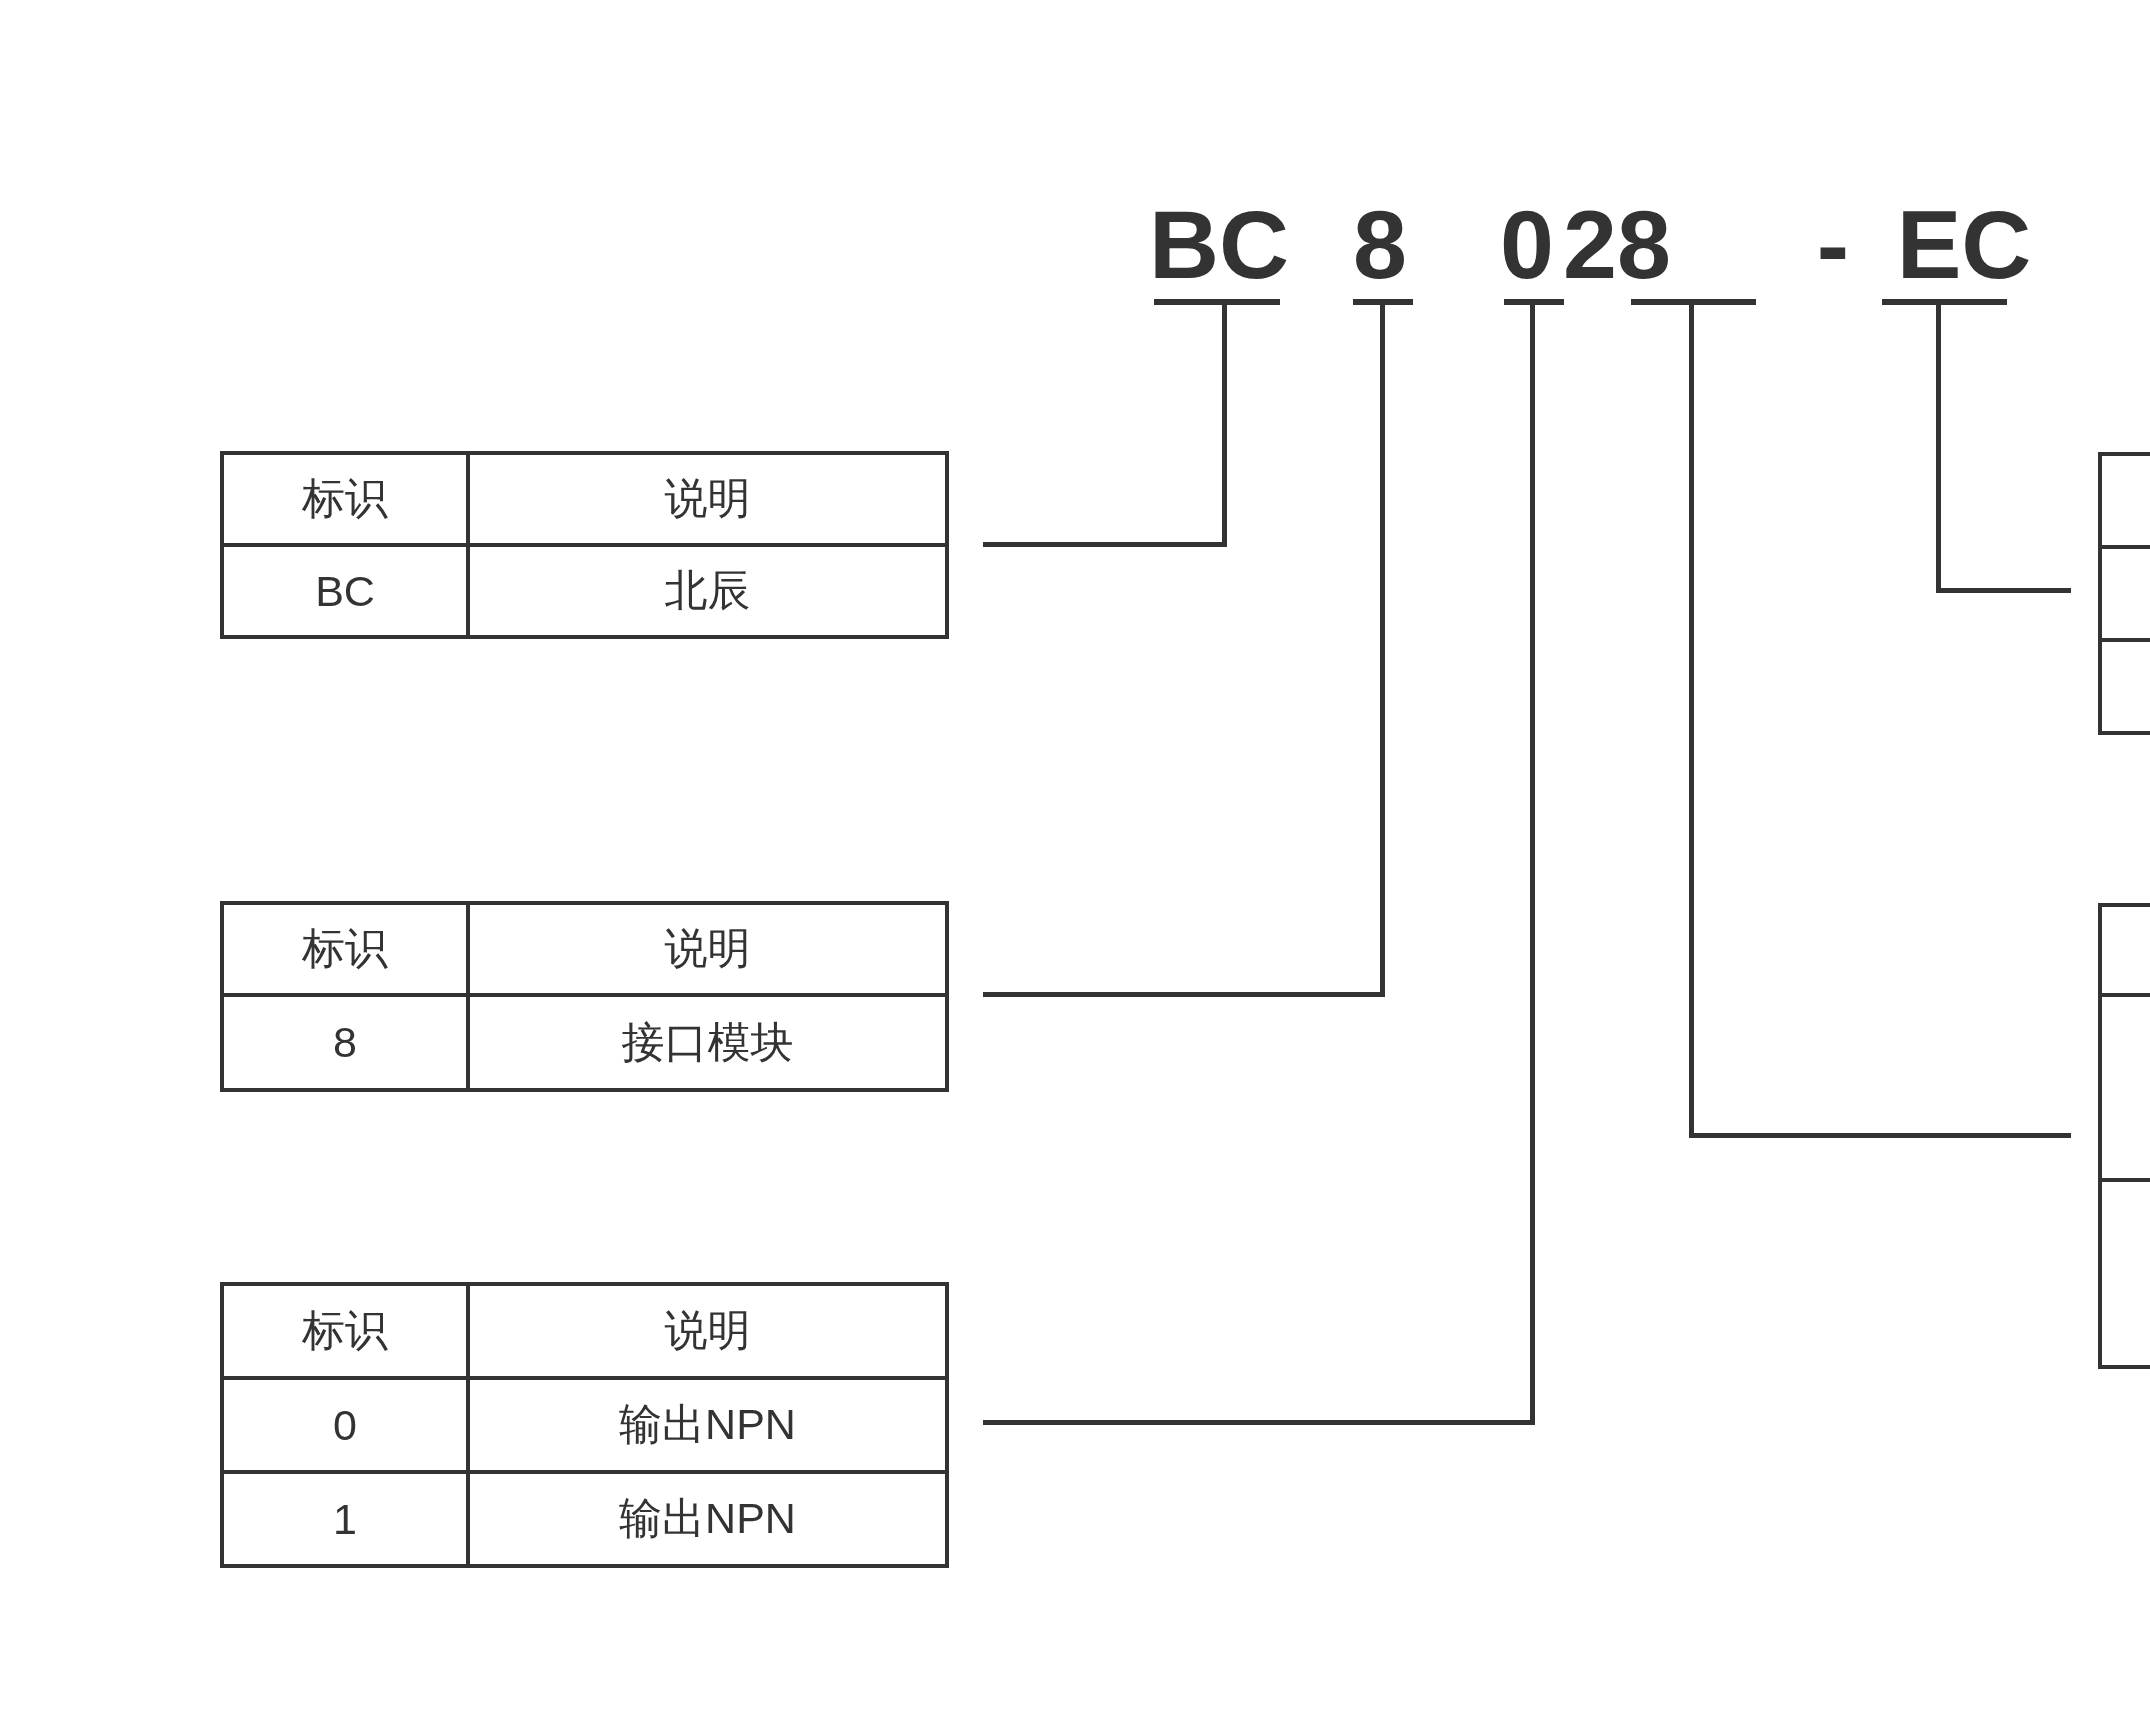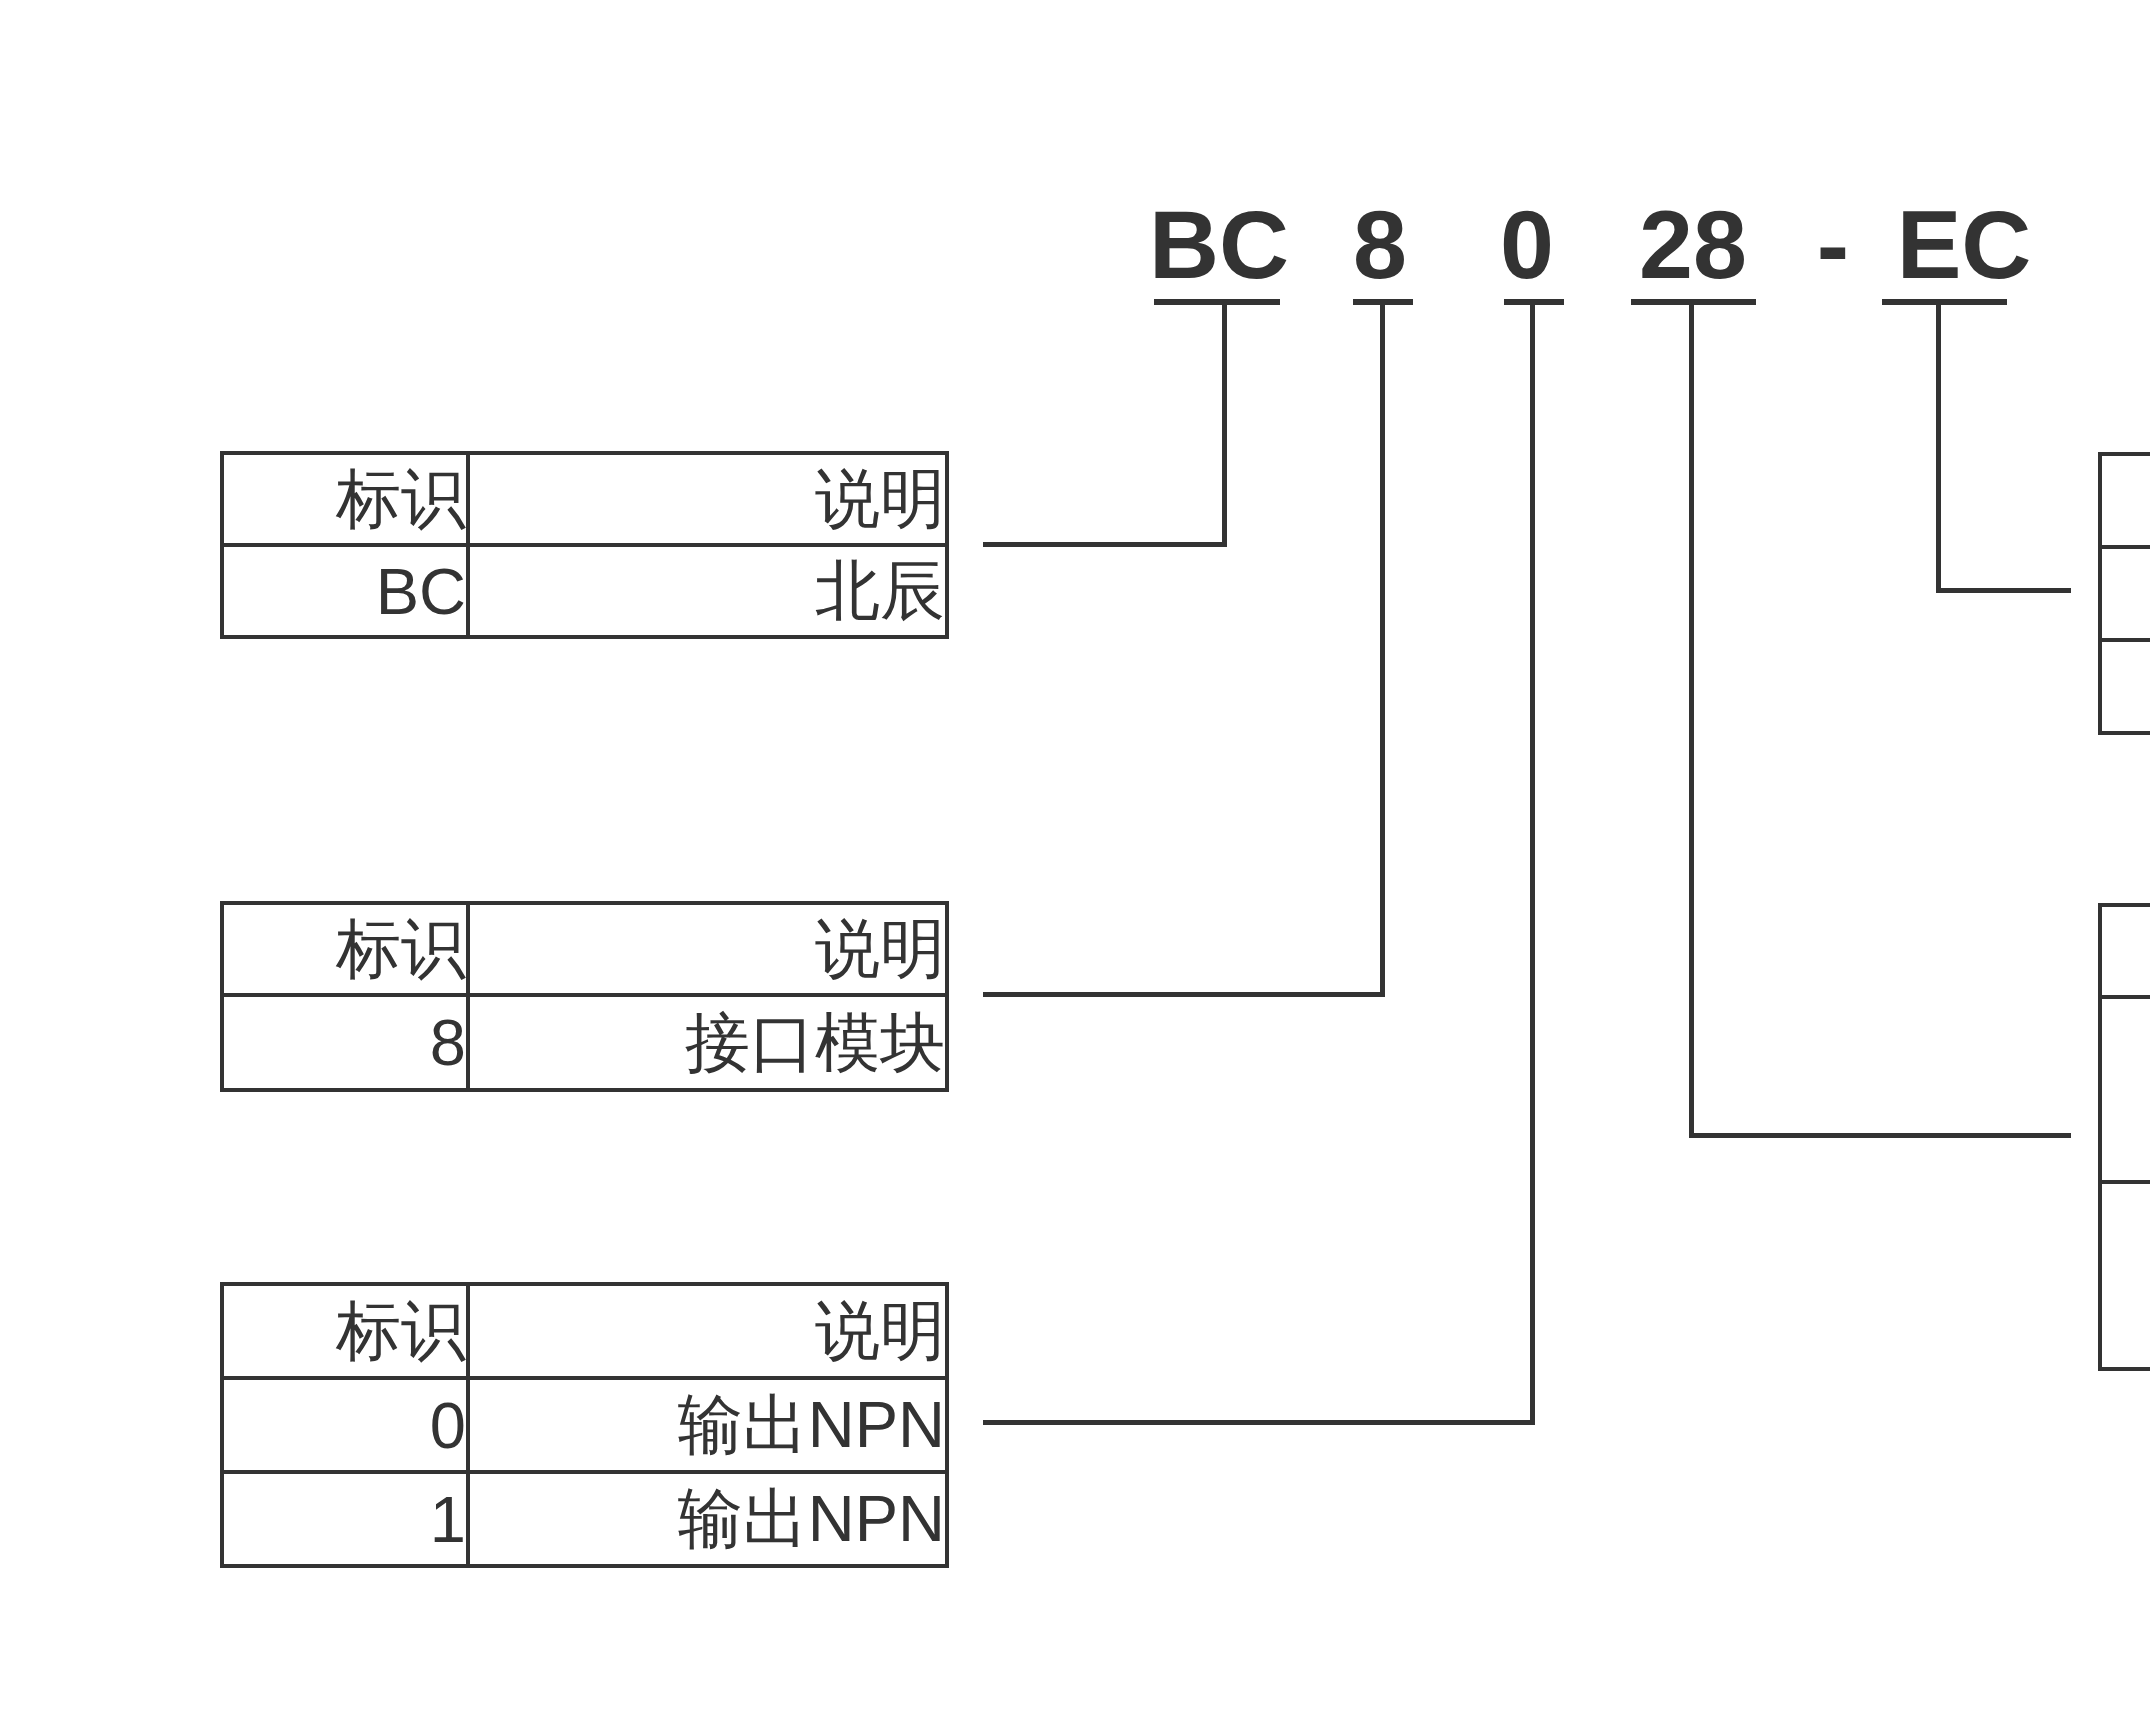--- a/index.html
+++ b/index.html
@@ -31,22 +31,22 @@
     background:var(--ink,#333333);
   }
   
   .lh{position:absolute;height:4.7px;background:var(--ink,#333333);}
   .lv{position:absolute;width:4.7px;background:var(--ink,#333333);}
   
   table.spec{
     position:absolute;
     border-collapse:collapse;
     table-layout:fixed;
-    font-size:65px;
-    text-align:right;
+    font-size:43px;
+    text-align:center;
     color:var(--ink,#333333);
   }
   .spec th,.spec td{
     border:4.3px solid var(--ink,#333333);
     font-weight:normal;
     vertical-align:middle;
     padding:0;
     background:#ffffff;
   }
   
@@ -67,21 +67,21 @@
   #t-points tr.r3{height:187px;}
 </style>
 </head>
 <body>
 
 <div class="canvas">
 
   <span class="seg" style="left:1219px">BC</span>
   <span class="seg" style="left:1380px">8</span>
   <span class="seg" style="left:1527px">0</span>
-  <span class="seg" style="left:1693px">28</span>
+  <span class="seg" style="left:1617px">28</span>
   <span class="seg" style="left:1833px">-</span>
   <span class="seg" style="left:1964px">EC</span>
 
   <div class="u" style="left:1154px;width:126px"></div>
   <div class="u" style="left:1353px;width:60px"></div>
   <div class="u" style="left:1504px;width:60px"></div>
   <div class="u" style="left:1631px;width:125px"></div>
   <div class="u" style="left:1882px;width:125px"></div>
 
   <div class="lv" style="left:1222px;top:303px;height:243px"></div>

